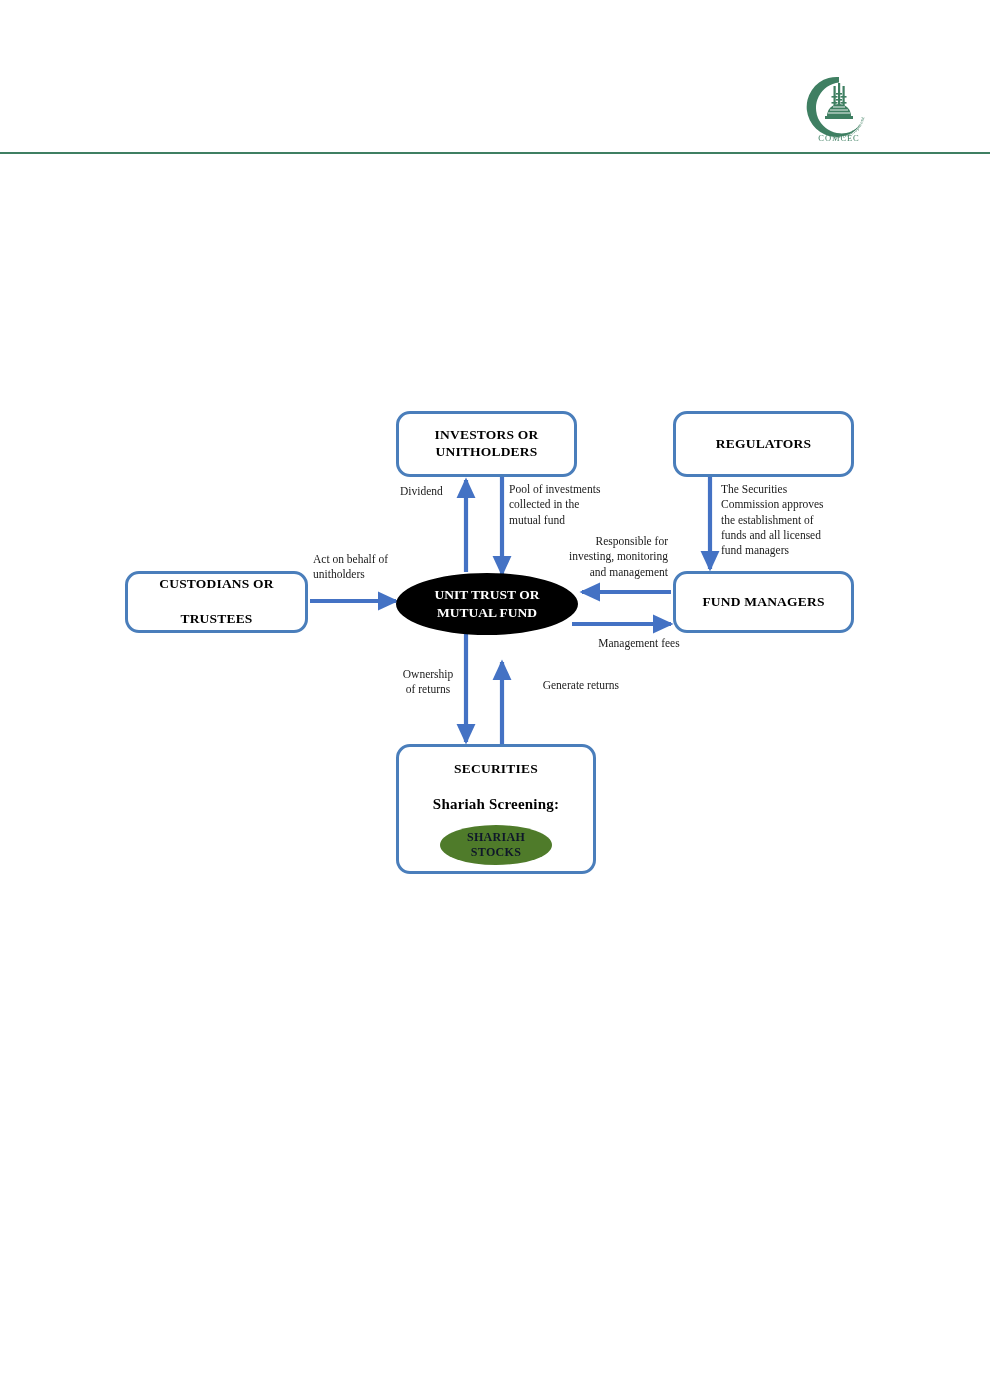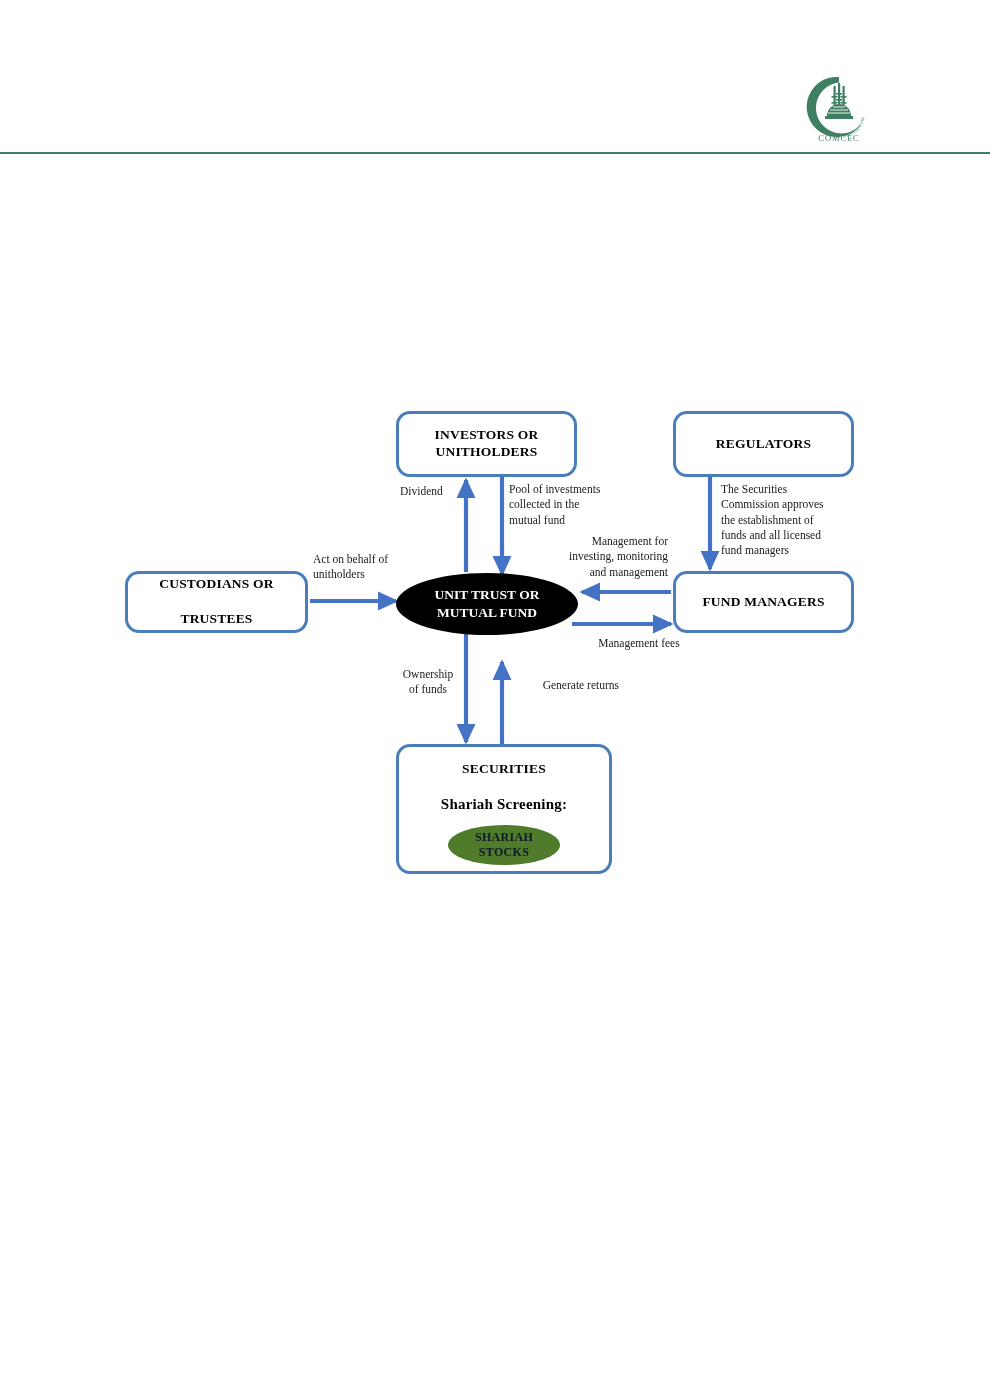--- a/index.html
+++ b/index.html
@@ -86,21 +86,21 @@
     line-height: 1.25;
     z-index: 3;
   }
   .node-box .line { display: block; }
 
   #node-investors { left: 396px; top: 411px; width: 181px; height: 66px; }
   #node-regulators { left: 673px; top: 411px; width: 181px; height: 66px; }
   #node-custodians { left: 125px; top: 571px; width: 183px; height: 62px; gap: 18px; }
   #node-fundmanagers { left: 673px; top: 571px; width: 181px; height: 62px; }
   #node-securities {
-    left: 396px; top: 744px; width: 216px; height: 130px;
+    left: 396px; top: 744px; width: 200px; height: 130px;
     justify-content: flex-start;
     padding-top: 14px;
   }
   #securities-title { font-size: 13.5px; }
   #securities-subtitle { font-size: 15px; margin-top: 17px; }
 
   
   #node-unittrust {
     position: absolute;
     left: 396px;
@@ -263,26 +263,26 @@
       <span class="line">STOCKS</span>
     </div>
   </div>
 
   <div class="edge-label" id="label-dividend">Dividend</div>
   <div class="edge-label" id="label-pool">Pool of investments
 collected in the
 mutual fund</div>
   <div class="edge-label" id="label-actonbehalf">Act on behalf  of
 unitholders</div>
-  <div class="edge-label" id="label-responsible">Management for
+  <div class="edge-label" id="label-responsible">Responsible for
 investing, monitoring
 and management</div>
   <div class="edge-label" id="label-mgmtfees">Management fees</div>
   <div class="edge-label" id="label-seccomm">The Securities
 Commission approves
 the establishment of
 funds and all licensed
 fund managers</div>
   <div class="edge-label" id="label-ownership">Ownership
-of funds</div>
+of returns</div>
   <div class="edge-label" id="label-generate">Generate returns</div>
 
 </div>
 
 </body></html>

